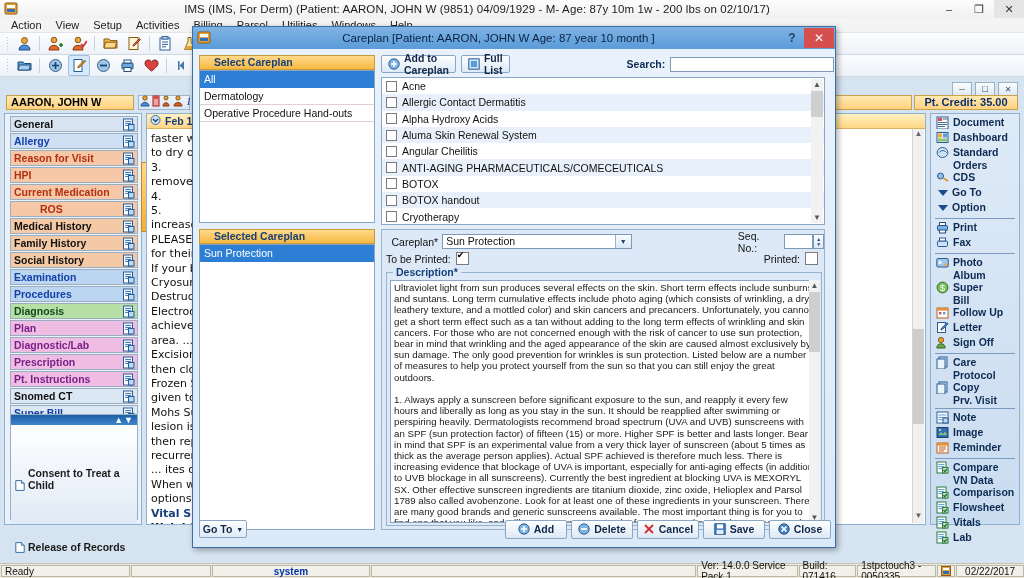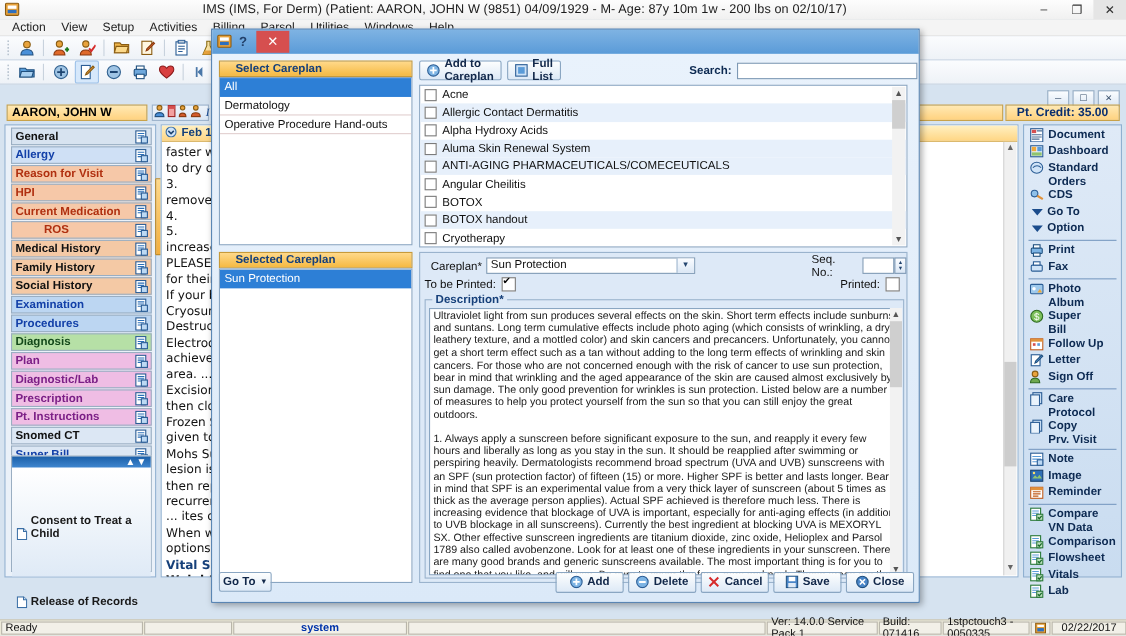--- a/index.html
+++ b/index.html
@@ -950,20 +950,21 @@
 
   <div class="dialog">
     <div class="dlg-title">
       <span class="di">
         <svg width="15" height="14" viewBox="0 0 15 14">
           <rect x="1" y="1" width="12" height="11" rx="1" fill="#e7a13a" stroke="#8c5b10"></rect>
           <rect x="3" y="3" width="8" height="3" fill="#fff"></rect>
           <rect x="3" y="7" width="8" height="3" fill="#2d6fbe"></rect>
         </svg>
       </span>
+      <span class="dt">Careplan  [Patient: AARON, JOHN W  Age: 87 year 10 month ]</span>
       <span class="dlg-help">?</span>
       <span class="dlg-close">✕</span>
     </div>
 
     <div class="dlg-body">
 
       <div class="sel-panel">
         <div class="panel-hdr">Select Careplan</div>
         <div class="listbox" id="selcplist">
             <div class="lrow sel">All</div>
@@ -1015,27 +1016,27 @@
               <span>Allergic Contact Dermatitis</span>
             </div>
             <div class="ckrow">
               <span class="ckbox"></span>
               <span>Alpha Hydroxy Acids</span>
             </div>
             <div class="ckrow alt">
               <span class="ckbox"></span>
               <span>Aluma Skin Renewal System</span>
             </div>
+            <div class="ckrow">
+              <span class="ckbox"></span>
+              <span>Angular Cheilitis</span>
+            </div>
             <div class="ckrow alt">
               <span class="ckbox"></span>
               <span>ANTI-AGING PHARMACEUTICALS/COMECEUTICALS</span>
-            </div>
-            <div class="ckrow">
-              <span class="ckbox"></span>
-              <span>Angular Cheilitis</span>
             </div>
             <div class="ckrow">
               <span class="ckbox"></span>
               <span>BOTOX</span>
             </div>
             <div class="ckrow alt">
               <span class="ckbox"></span>
               <span>BOTOX handout</span>
             </div>
             <div class="ckrow">

